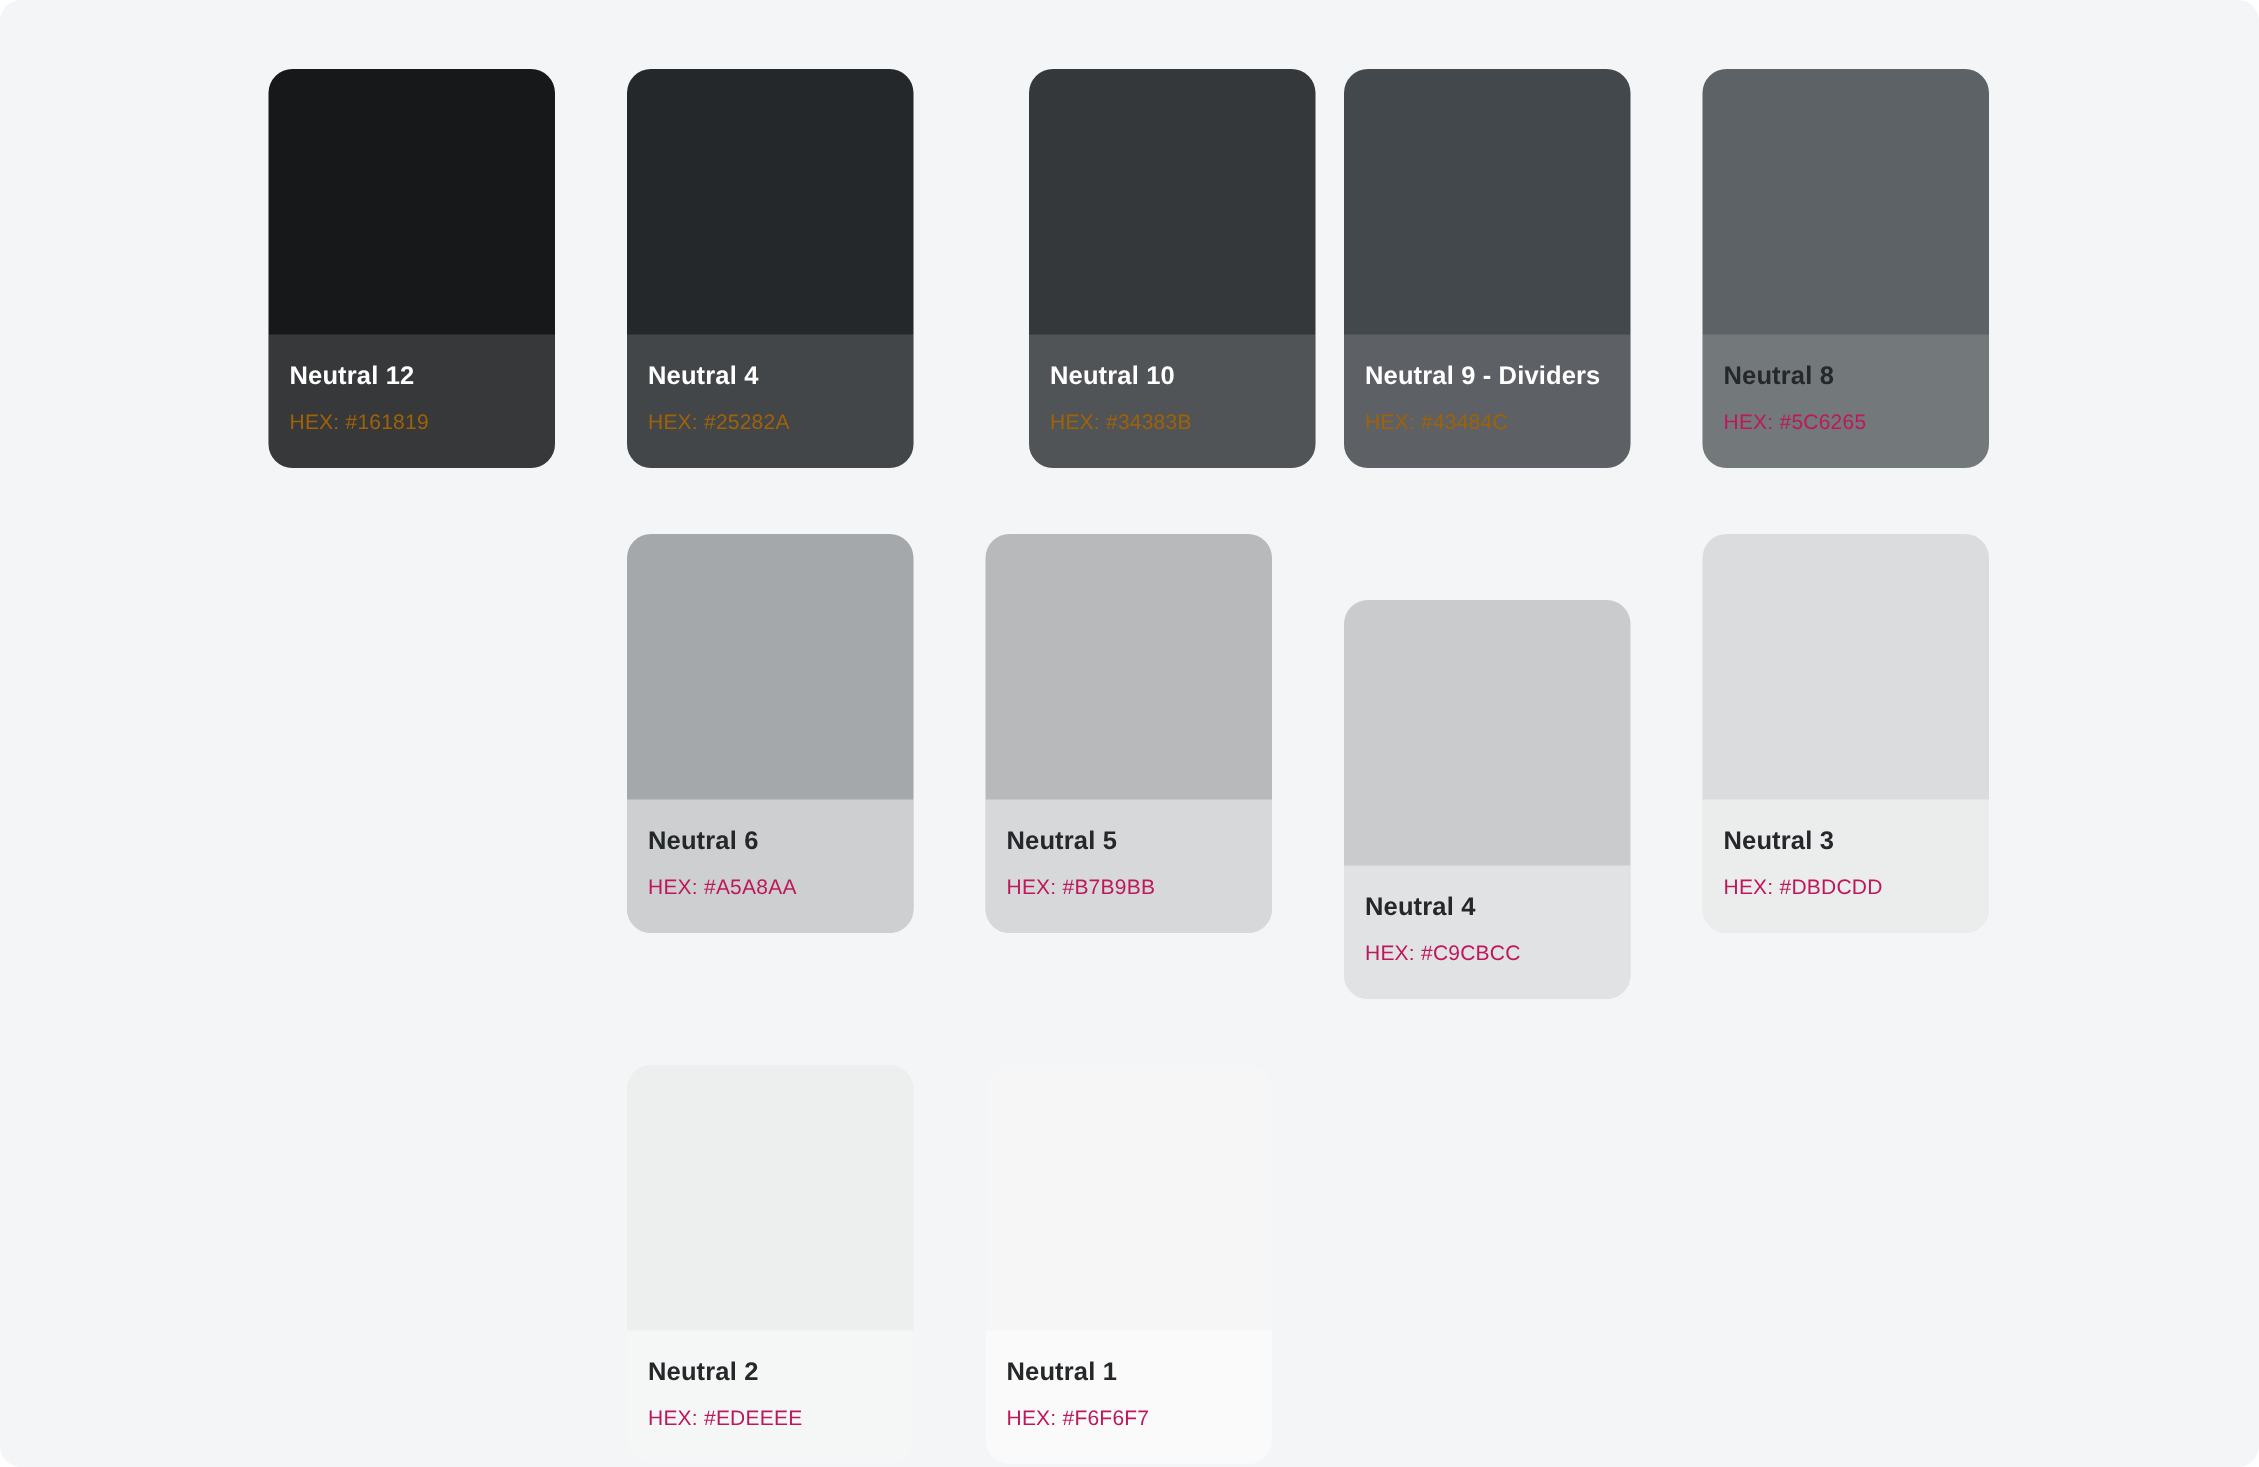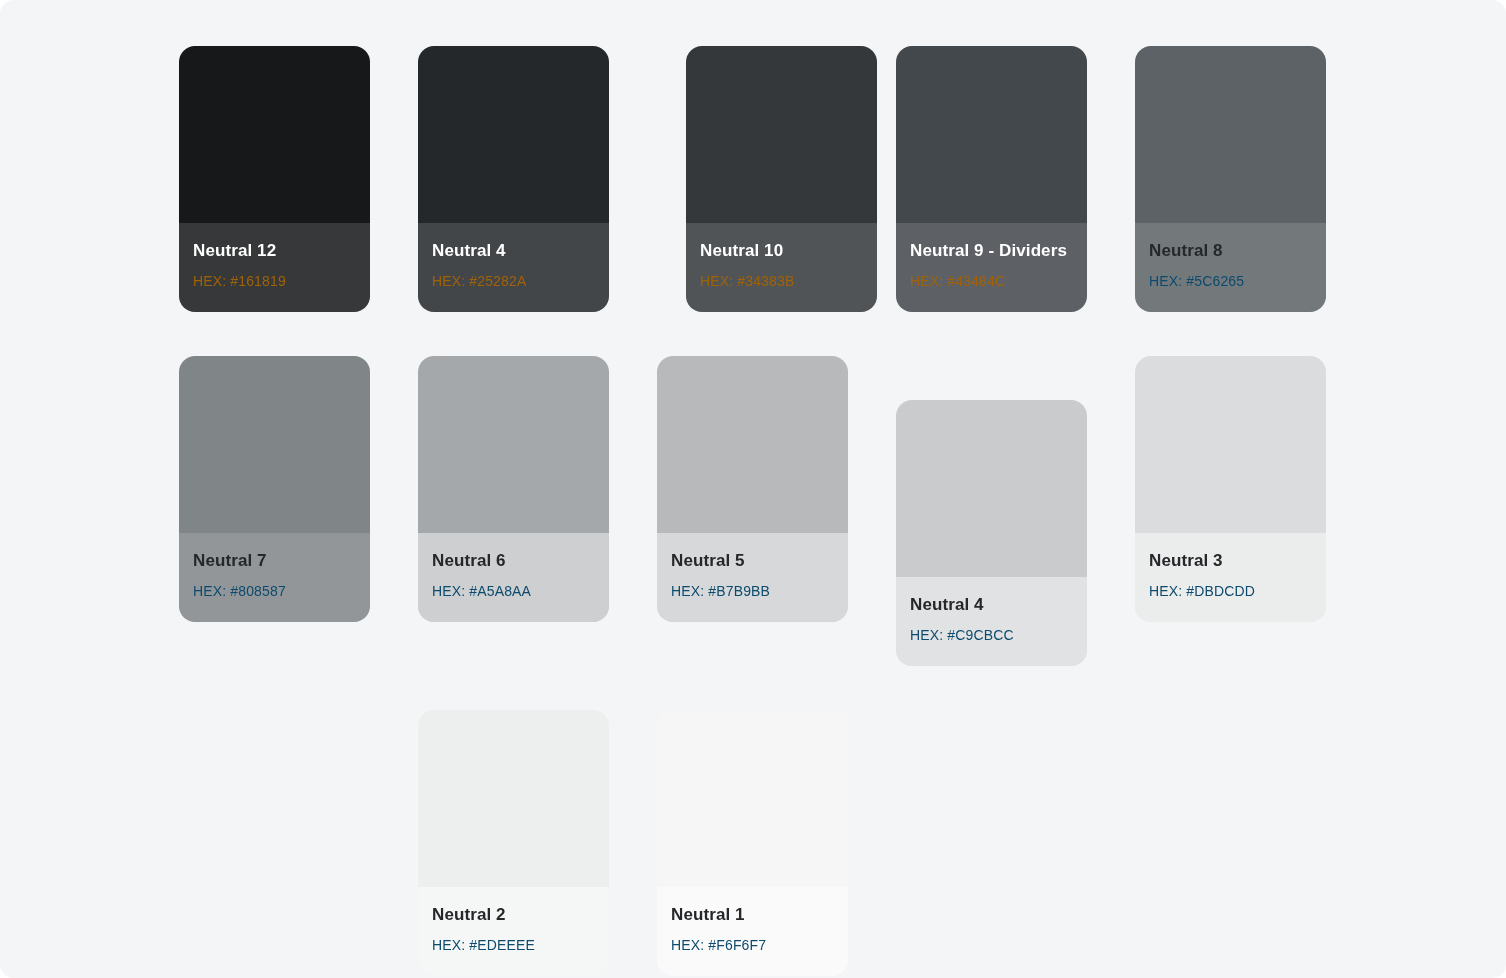--- a/index.html
+++ b/index.html
@@ -92,21 +92,21 @@
     font-weight: 400;
     line-height: 16px;
     letter-spacing: 0.15px;
     white-space: nowrap;
     margin: 0;
   }
 
   .on-dark .swatch-name { color: #FFFFFF; }
   .on-dark .swatch-hex  { color: #a16207; }
   .on-light .swatch-name { color: #25282A; }
-  .on-light .swatch-hex  { color: #0c4a6e; }
+  .on-light .swatch-hex  { color: #be185d; }
 </style>
 </head>
 <body>
 
 <div class="canvas" style="background: rgb(244, 245, 246);">
   <div class="grid">
       <div class="swatch-card on-dark" style="grid-area: 1 / 1;">
         <div class="swatch-body" style="background: rgb(22, 24, 25);"></div>
         <div class="label-band">
           <div class="swatch-name">Neutral 12</div>
@@ -132,27 +132,20 @@
         <div class="label-band">
           <div class="swatch-name">Neutral 9 - Dividers</div>
           <div class="swatch-hex">HEX: #43484C</div>
         </div>
       </div>
       <div class="swatch-card on-light" style="grid-area: 1 / 5;">
         <div class="swatch-body" style="background: rgb(92, 98, 101);"></div>
         <div class="label-band">
           <div class="swatch-name">Neutral 8</div>
           <div class="swatch-hex">HEX: #5C6265</div>
-        </div>
-      </div>
-      <div class="swatch-card on-light" style="grid-area: 2 / 1;">
-        <div class="swatch-body" style="background: rgb(128, 133, 135);"></div>
-        <div class="label-band">
-          <div class="swatch-name">Neutral 7</div>
-          <div class="swatch-hex">HEX: #808587</div>
         </div>
       </div>
       <div class="swatch-card on-light light-band" style="grid-area: 2 / 2;">
         <div class="swatch-body" style="background: rgb(165, 168, 170);"></div>
         <div class="label-band">
           <div class="swatch-name">Neutral 6</div>
           <div class="swatch-hex">HEX: #A5A8AA</div>
         </div>
       </div>
       <div class="swatch-card on-light light-band" style="grid-area: 2 / 3; border-radius: 30px;">

